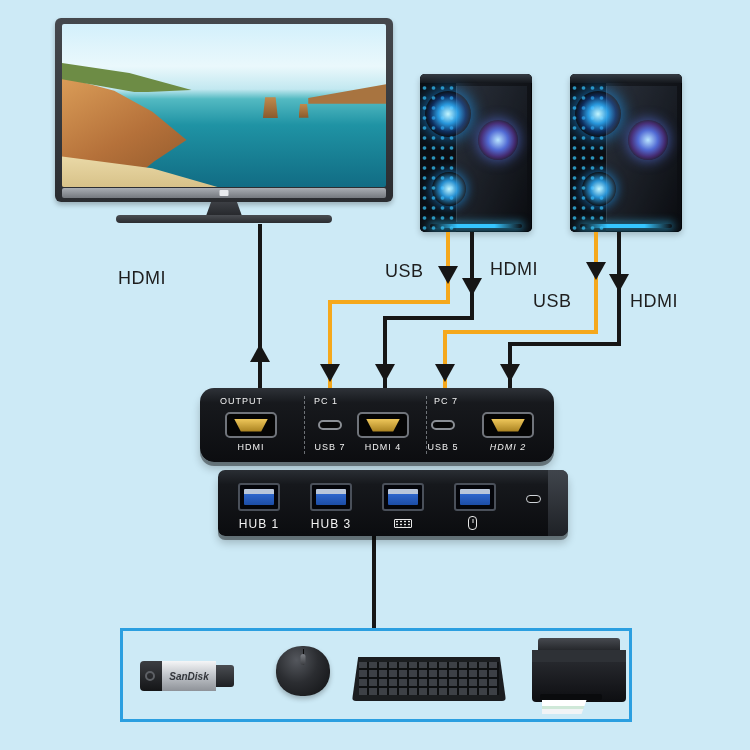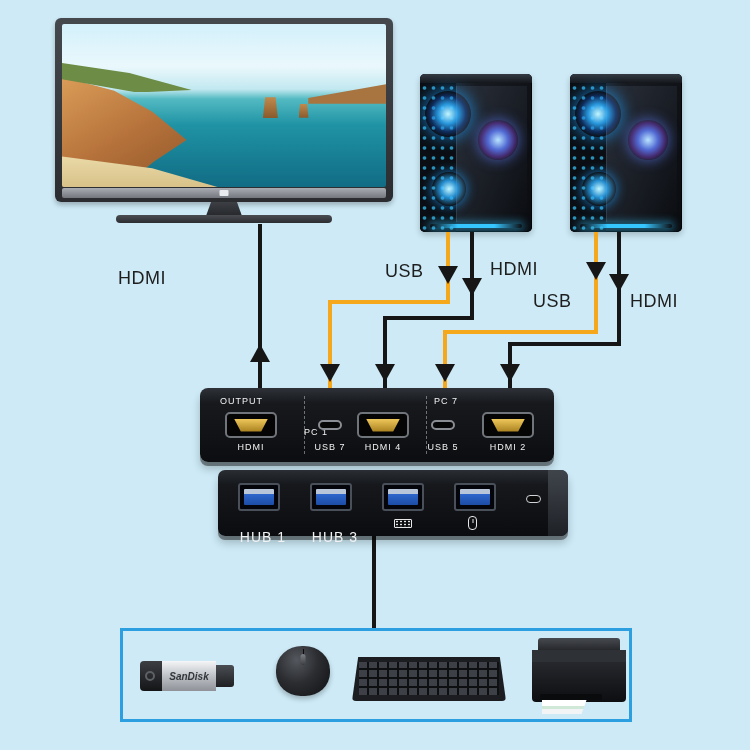--- a/index.html
+++ b/index.html
@@ -61,51 +61,51 @@
          background:radial-gradient(circle,#b9e4ff 0%,rgba(95,125,255,.8) 35%,rgba(150,70,255,.35) 60%,transparent 78%);
          box-shadow:0 0 12px 2px rgba(95,125,255,.5);}
   .fan-c{left:12px;top:98px;width:34px;height:34px;
          background:radial-gradient(circle,#c2f5ff 0%,rgba(45,175,255,.8) 35%,transparent 72%);
          box-shadow:0 0 10px 2px rgba(30,160,255,.5);}
   .pc-glow-bottom{position:absolute;left:10px;right:10px;bottom:4px;height:4px;border-radius:2px;
                   background:linear-gradient(90deg,transparent,#35c5ff 30%,#35c5ff 70%,transparent);
                   box-shadow:0 0 8px 2px rgba(53,197,255,.55);}
 
   
-  .kvm{position:absolute;left:200px;top:388px;width:354px;height:74px;border-radius:8px;
+  .kvm{position:absolute;left:200px;top:388px;width:354px;height:74px;border-radius:14px;
        background:linear-gradient(#2e3238 0%,#17191d 20%,#0c0d10 100%);
        box-shadow:0 4px 0 rgba(0,0,0,.4),0 7px 9px rgba(0,0,0,.22);}
   .kvm-label{position:absolute;color:#f2f2f2;font-size:9px;letter-spacing:1px;white-space:nowrap;}
   .port-hdmi{position:absolute;width:52px;height:26px;background:#050505;border:2px solid #70747b;border-radius:5px;
              box-sizing:border-box;display:flex;align-items:center;justify-content:center;}
   .port-hdmi i{display:block;width:34px;height:13px;background:linear-gradient(#eec75a,#a8801f);
                clip-path:polygon(0 0,100% 0,80% 100%,20% 100%);}
   .port-usbc{position:absolute;width:24px;height:10px;background:#060606;border:2px solid #8a8e94;border-radius:6px;box-sizing:border-box;}
   .kvm-sep{position:absolute;top:8px;height:58px;width:0;border-left:1px dashed #aab0b6;opacity:.6;}
   .k-output-label{left:20px;top:8px;} .k-output-port{left:25px;top:24px;}
   .k-output-sub{left:25px;top:54px;width:52px;text-align:center;}
-  .k-sep1{left:104px;} .k-pc1-label{left:104px;top:8px;margin-top:31px;}
+  .k-sep1{left:104px;} .k-pc1-label{left:114px;top:8px;}
   .k-usbc1{left:118px;top:32px;} .k-usb1-sub{left:106px;top:54px;width:48px;text-align:center;}
   .k-hdmi1{left:157px;top:24px;} .k-hdmi1-sub{left:157px;top:54px;width:52px;text-align:center;}
   .k-sep2{left:226px;} .k-pc2-label{left:234px;top:8px;}
   .k-usbc2{left:231px;top:32px;} .k-usb2-sub{left:219px;top:54px;width:48px;text-align:center;}
-  .k-hdmi2{left:282px;top:24px;} .k-hdmi2-sub{left:282px;top:54px;width:52px;text-align:center;}
+  .k-hdmi2{left:282px;top:24px;} .k-hdmi2-sub{left:282px;top:54px;width:52px;text-align:center;font-style:italic;}
 
   
   .hub{position:absolute;left:218px;top:470px;width:350px;height:66px;border-radius:7px;
        background:linear-gradient(#2a2e34 0%,#16181c 22%,#0b0c0f 100%);
        box-shadow:0 4px 0 rgba(0,0,0,.4),0 7px 9px rgba(0,0,0,.22);}
   .hub-side{position:absolute;right:0;top:0;width:20px;height:100%;border-radius:0 7px 7px 0;
             background:linear-gradient(#40454c,#1e2126);}
   .port-usba{position:absolute;top:13px;width:42px;height:28px;background:#04050a;border:2px solid #4a505a;border-radius:3px;
              box-sizing:border-box;display:flex;align-items:center;justify-content:center;}
   .port-usba i{display:block;width:30px;height:16px;border-radius:1px;
                background:linear-gradient(180deg,#b9c6da 0%,#b9c6da 32%,#2e66cc 32%,#1c4da6 100%);}
   .u1{left:20px;} .u2{left:92px;} .u3{left:164px;} .u4{left:236px;}
-  .hub-label{position:absolute;top:59px;color:#f2f2f2;font-size:14px;letter-spacing:1px;text-align:right;}
+  .hub-label{position:absolute;top:47px;color:#f2f2f2;font-size:12px;letter-spacing:1px;text-align:center;}
   .hl1{left:14px;width:54px;} .hl2{left:86px;width:54px;}
   .kbd-icon{position:absolute;left:176px;top:49px;width:18px;height:9px;border:1px solid #e8e8e8;border-radius:1px;
             background-image:radial-gradient(circle,#e8e8e8 .7px,transparent 1.2px);background-size:4px 3px;box-sizing:border-box;}
   .mouse-icon{position:absolute;left:250px;top:46px;width:9px;height:14px;border:1px solid #e8e8e8;border-radius:4px;box-sizing:border-box;}
   .mouse-icon::after{content:"";position:absolute;left:50%;top:2px;transform:translateX(-50%);width:1px;height:4px;background:#e8e8e8;}
   .hub-power{position:absolute;left:308px;top:25px;width:15px;height:8px;background:#0a0a0a;border:1px solid #cfd3d8;border-radius:4px;box-sizing:border-box;}
 
   
   .periph-box{position:absolute;left:120px;top:628px;width:512px;height:94px;border:3px solid #2b9fe0;box-sizing:border-box;}
   .flash{position:absolute;left:140px;top:661px;width:94px;height:30px;}

